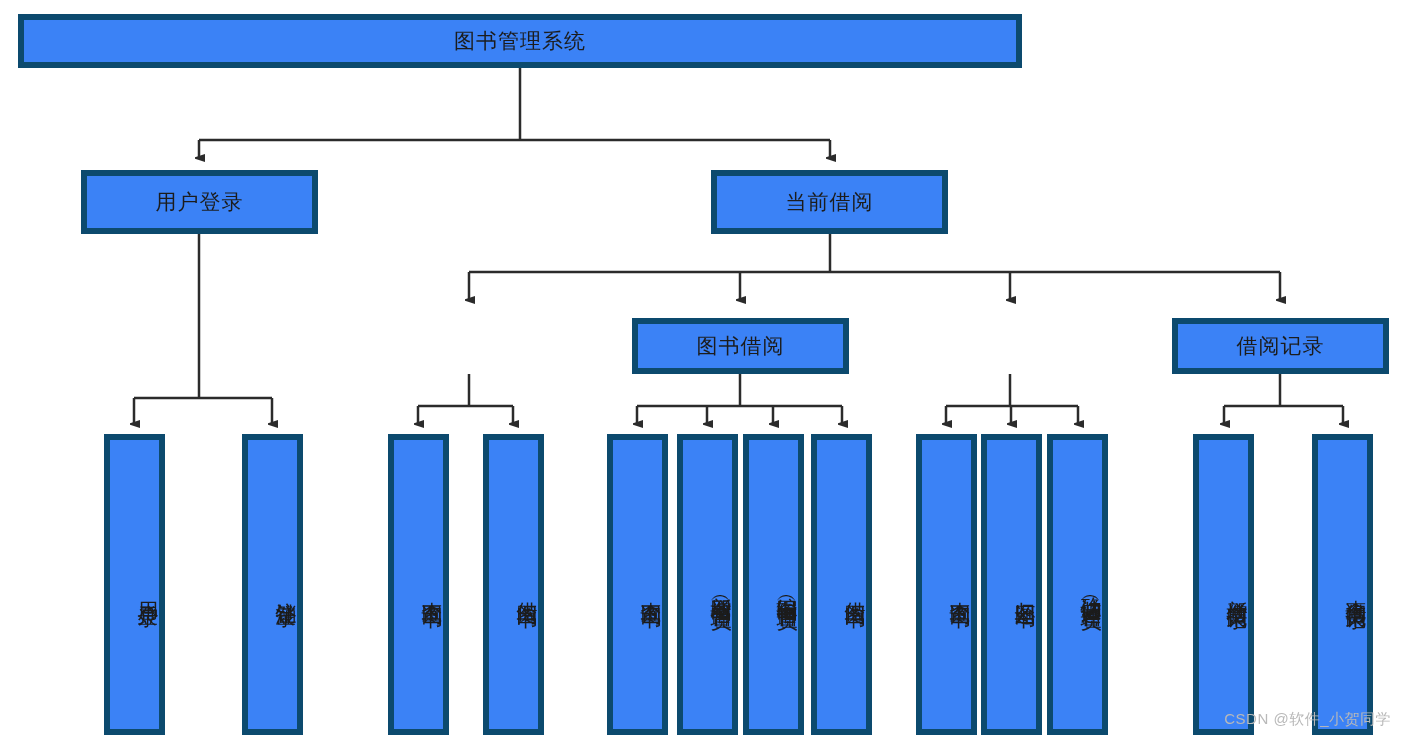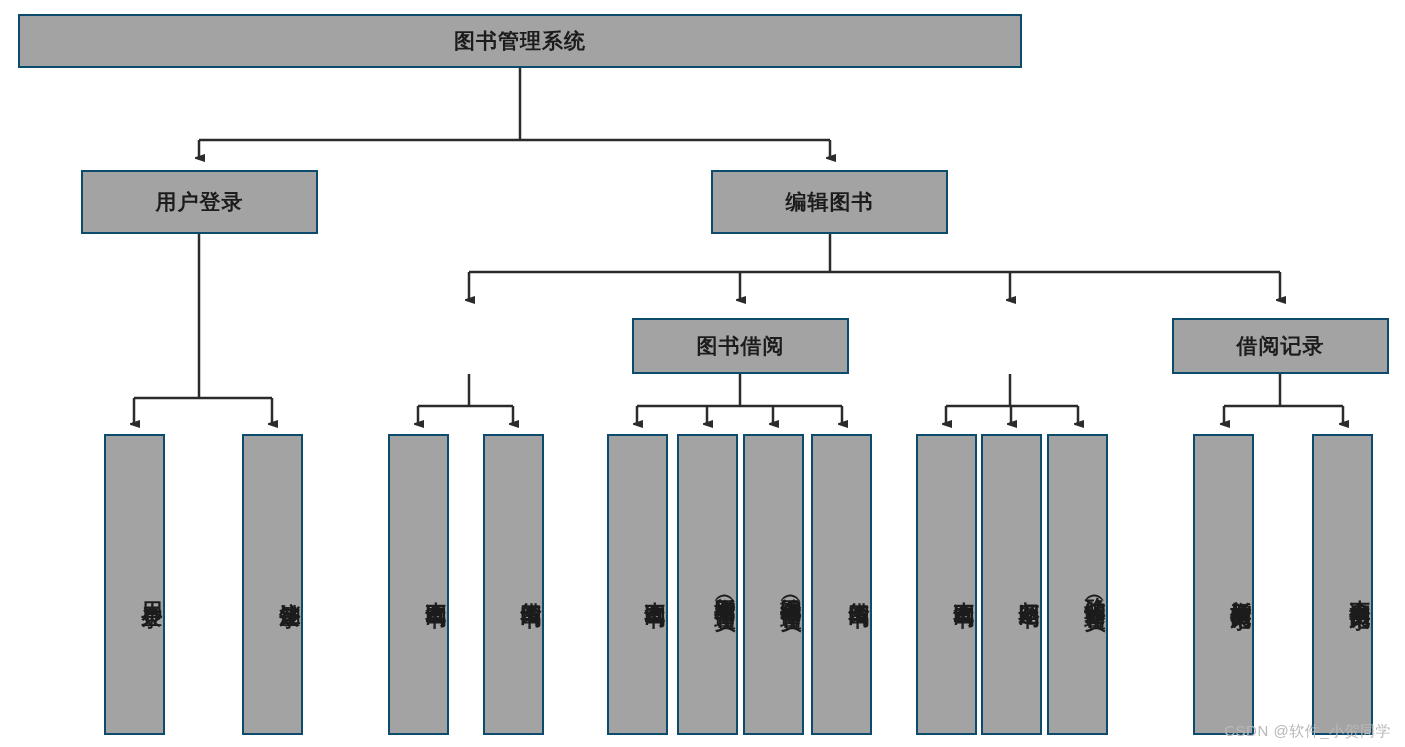--- a/index.html
+++ b/index.html
@@ -19,27 +19,26 @@
     position: absolute;
     left: 0;
     top: 0;
     width: 1405px;
     height: 747px;
     pointer-events: none;
   }
   .node {
     position: absolute;
     box-sizing: border-box;
-    border: 2px solid #0c4a6e;
-    background: #a3a3a3;
+    border: 6px solid #0c4a6e;
+    background: #3b82f6;
     display: flex;
     align-items: center;
     justify-content: center;
     color: #1c1c1c;
-    font-weight: bold;
   }
   .node.horiz {
     font-size: 21px;
     letter-spacing: 1px;
   }
   .node.vert {
     writing-mode: vertical-rl;
     text-orientation: upright;
     font-size: 21px;
     letter-spacing: 2px;
@@ -50,21 +49,21 @@
   }
   .node.vert .label {
     writing-mode: vertical-rl;
     text-orientation: upright;
     white-space: nowrap;
     display: block;
   }
   .watermark {
     position: absolute;
     right: 14px;
-    bottom: 6px;
+    bottom: 18px;
     font-size: 15px;
     color: #b9b9b9;
     letter-spacing: 0.5px;
     white-space: nowrap;
   }
 </style>
 </head>
 <body>
 
 <div id="canvas">
@@ -120,21 +119,21 @@
   </svg>
 
   <div class="node horiz" style="left:18px; top:14px; width:1004px; height:54px;">
     <span class="label">图书管理系统</span>
   </div>
 
   <div class="node horiz" style="left:81px; top:170px; width:237px; height:64px;">
     <span class="label">用户登录</span>
   </div>
   <div class="node horiz" style="left:711px; top:170px; width:237px; height:64px;">
-    <span class="label">编辑图书</span>
+    <span class="label">当前借阅</span>
   </div>
 
   <div class="node horiz" style="left:632px; top:318px; width:217px; height:56px;text-align:right;">
     <span class="label">图书借阅</span>
   </div>
   <div class="node horiz" style="left:1172px; top:318px; width:217px; height:56px;text-align:right;">
     <span class="label">借阅记录</span>
   </div>
 
   <div class="node vert" style="left:104px; top:434px; width:61px; height:301px;">

